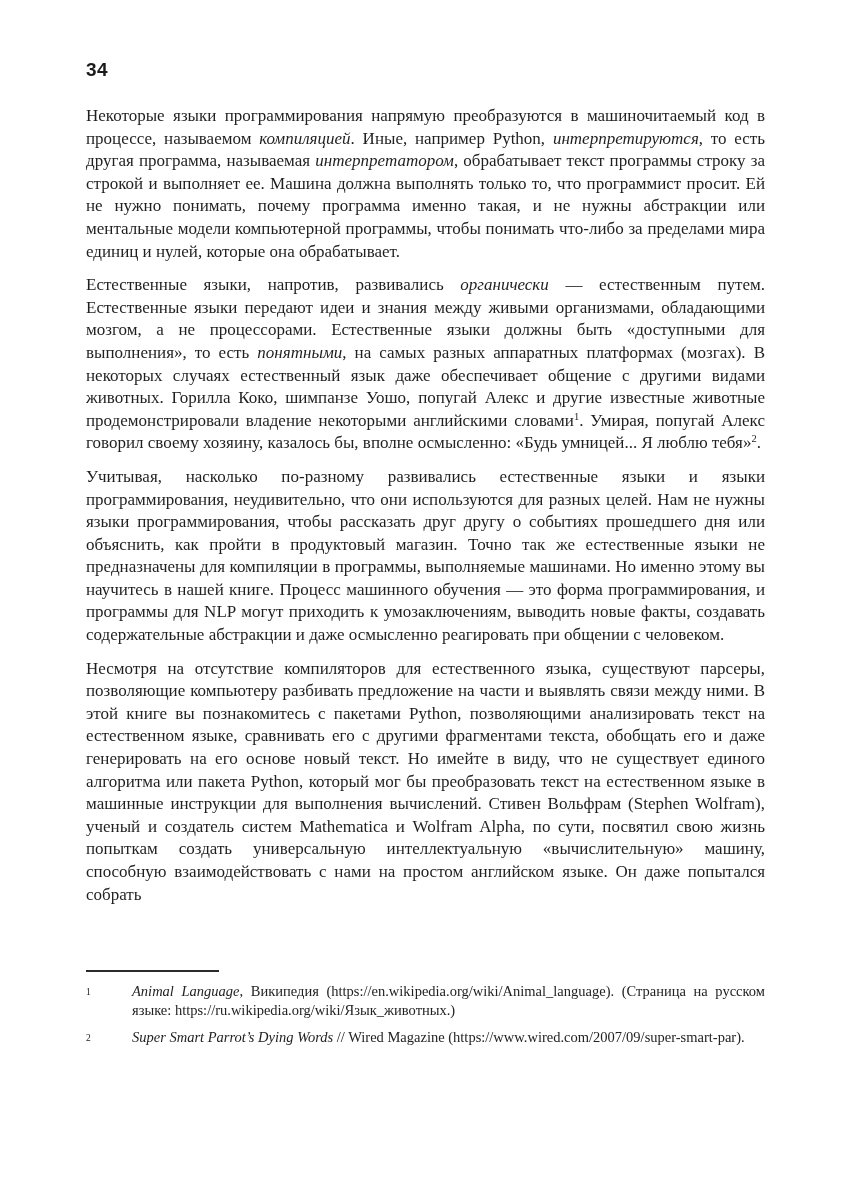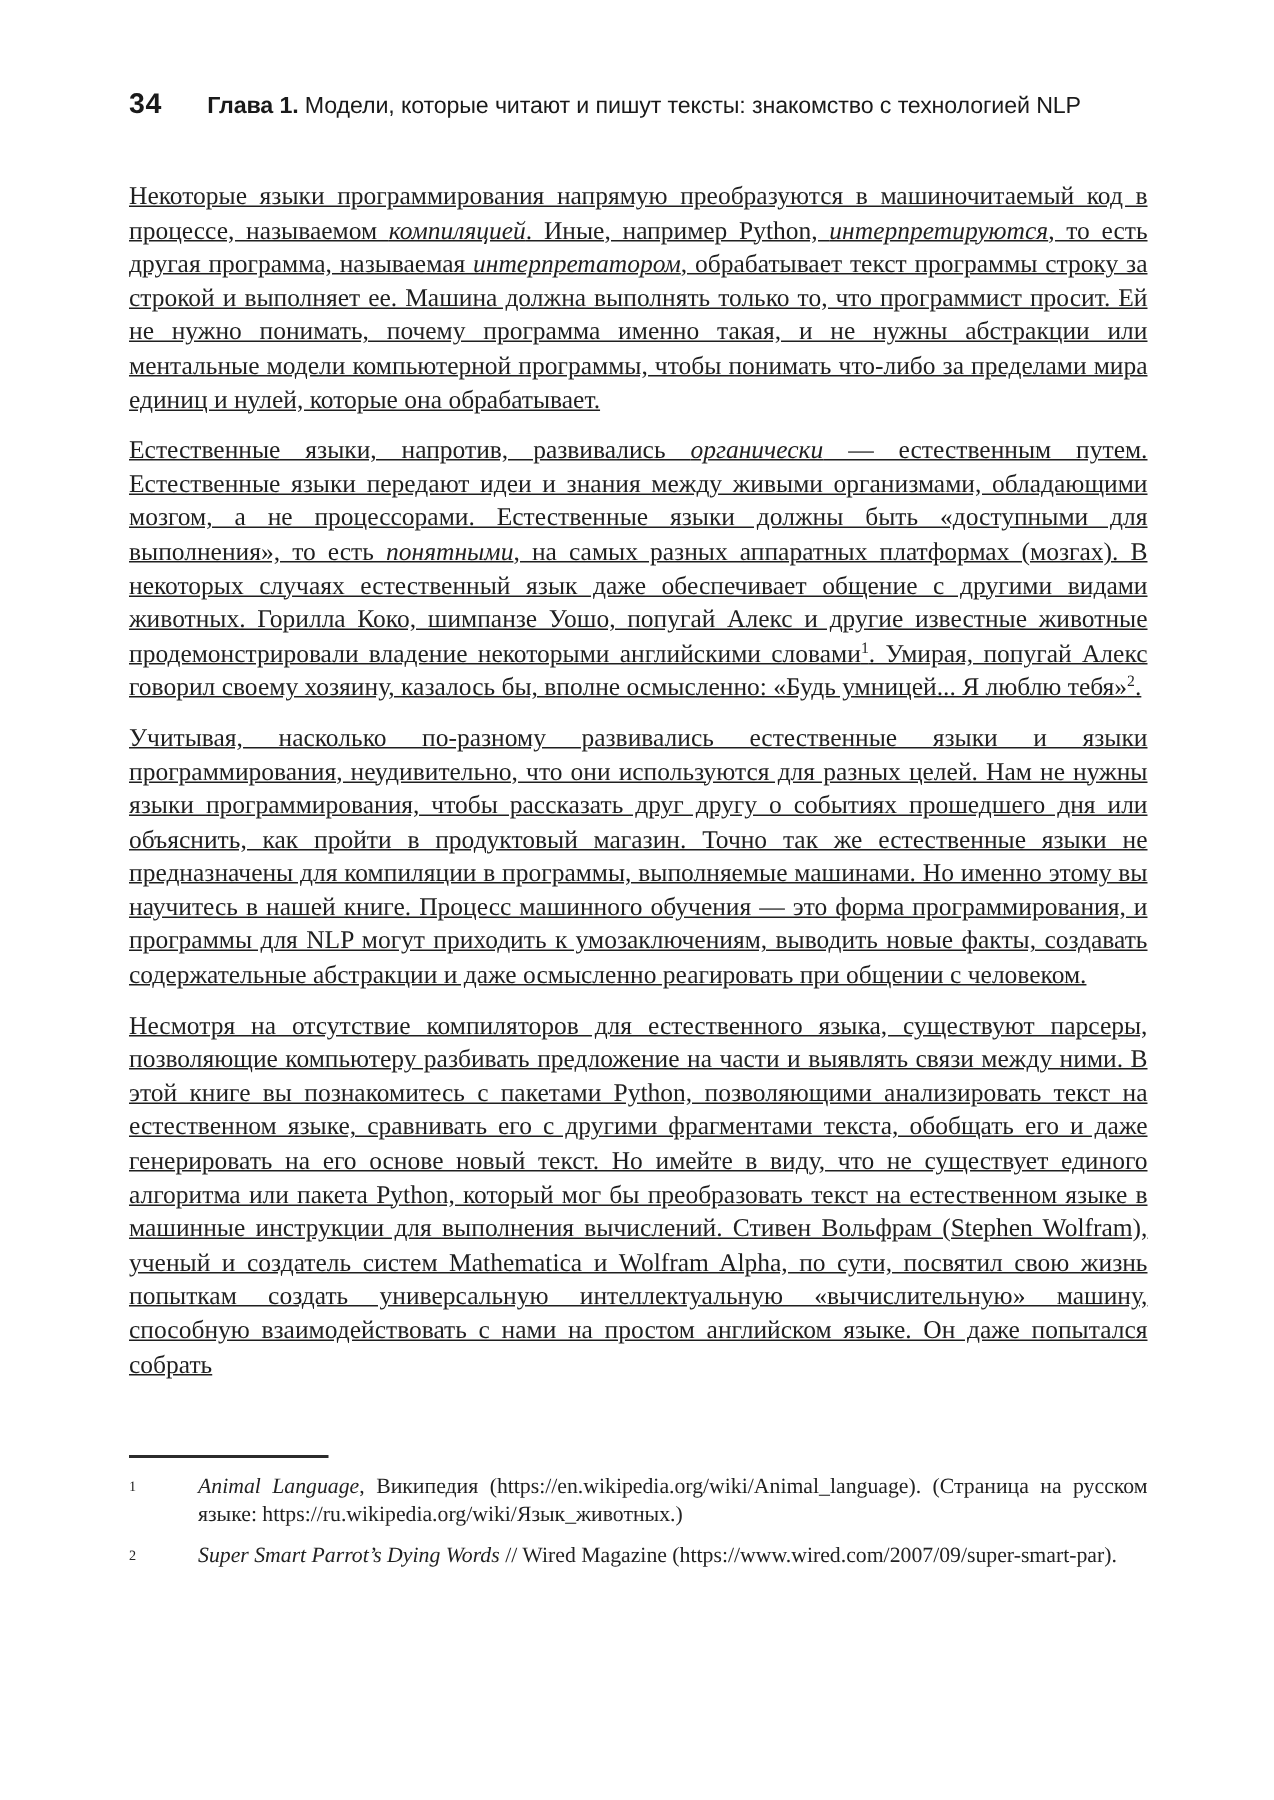--- a/index.html
+++ b/index.html
@@ -30,28 +30,27 @@
   }
   .chapter {
     margin-left: 30px;
     font-size: 15.5px;
     letter-spacing: -0.1px;
   }
   .chapter .chapter-label { font-weight: 700; }
   .body-text {
     position: absolute;
     left: 86px;
-    top: 120px;
+    top: 105px;
     width: 679px;
     font-family: "Liberation Serif", serif;
     font-size: 17px;
     line-height: 22.6px;
     text-align: justify;
     hyphens: auto;
-    text-decoration: underline;
     -webkit-hyphens: auto;
   }
   .para { margin: 0 0 11px 0; }
   .it { font-style: italic; }
   .body-text sup, .fn-body sup {
     font-size: 10.5px;
     line-height: 0;
     vertical-align: baseline;
     position: relative;
     top: -6px;
@@ -86,21 +85,20 @@
   }
   .fn-body { flex: 1; margin-left: 28px; }
 </style>
 </head>
 <body>
 
 <div class="page">
 
   <header class="page-header">
     <span class="page-num">34</span>
-    <span class="chapter"><span class="chapter-label">Глава 1.</span>&nbsp;<span>Модели, которые читают и пишут тексты: знакомство с технологией NLP</span></span>
   </header>
 
   <main class="body-text">
     <p class="para" lang="ru"><span>Некоторые языки программирования напрямую преобразуются в машиночитаемый код в процессе, называемом </span><span class="it">компиляцией</span><span>. Иные, например Python, </span><span class="it">интерпретируются</span><span>, то есть другая программа, называемая </span><span class="it">интерпретатором</span><span>, обрабатывает текст программы строку за строкой и выполняет ее. Машина должна выполнять только то, что программист просит. Ей не нужно понимать, почему программа именно такая, и не нужны абстракции или ментальные модели компьютерной программы, чтобы понимать что-либо за пределами мира единиц и нулей, которые она обрабатывает.</span></p>
     <p class="para" lang="ru"><span>Естественные языки, напротив, развивались </span><span class="it">органически</span><span> — естественным путем. Естественные языки передают идеи и знания между живыми организмами, обладающими мозгом, а не процессорами. Естественные языки должны быть «доступными для выполнения», то есть </span><span class="it">понятными</span><span>, на самых разных аппаратных платформах (мозгах). В некоторых случаях естественный язык даже обеспечивает общение с другими видами животных. Горилла Коко, шимпанзе Уошо, попугай Алекс и другие известные животные продемонстрировали владение некоторыми английскими словами</span><sup>1</sup><span>. Умирая, попугай Алекс говорил своему хозяину, казалось бы, вполне осмысленно: «Будь умницей... Я люблю тебя»</span><sup>2</sup><span>.</span></p>
     <p class="para" lang="ru"><span>Учитывая, насколько по-разному развивались естественные языки и языки программирования, неудивительно, что они используются для разных целей. Нам не нужны языки программирования, чтобы рассказать друг другу о событиях прошедшего дня или объяснить, как пройти в продуктовый магазин. Точно так же естественные языки не предназначены для компиляции в программы, выполняемые машинами. Но именно этому вы научитесь в нашей книге. Процесс машинного обучения — это форма программирования, и программы для NLP могут приходить к умозаключениям, выводить новые факты, создавать содержательные абстракции и даже осмысленно реагировать при общении с человеком.</span></p>
     <p class="para" lang="ru"><span>Несмотря на отсутствие компиляторов для естественного языка, существуют парсеры, позволяющие компьютеру разбивать предложение на части и выявлять связи между ними. В этой книге вы познакомитесь с пакетами Python, позволяющими анализировать текст на естественном языке, сравнивать его с другими фрагментами текста, обобщать его и даже генерировать на его основе новый текст. Но имейте в виду, что не существует единого алгоритма или пакета Python, который мог бы преобразовать текст на естественном языке в машинные инструкции для выполнения вычислений. Стивен Вольфрам (Stephen Wolfram), ученый и создатель систем Mathematica и Wolfram Alpha, по сути, посвятил свою жизнь попыткам создать универсальную интеллектуальную «вычислительную» машину, способную взаимодействовать с нами на простом английском языке. Он даже попытался собрать</span></p>
   </main>
 
   <footer class="footnotes">

